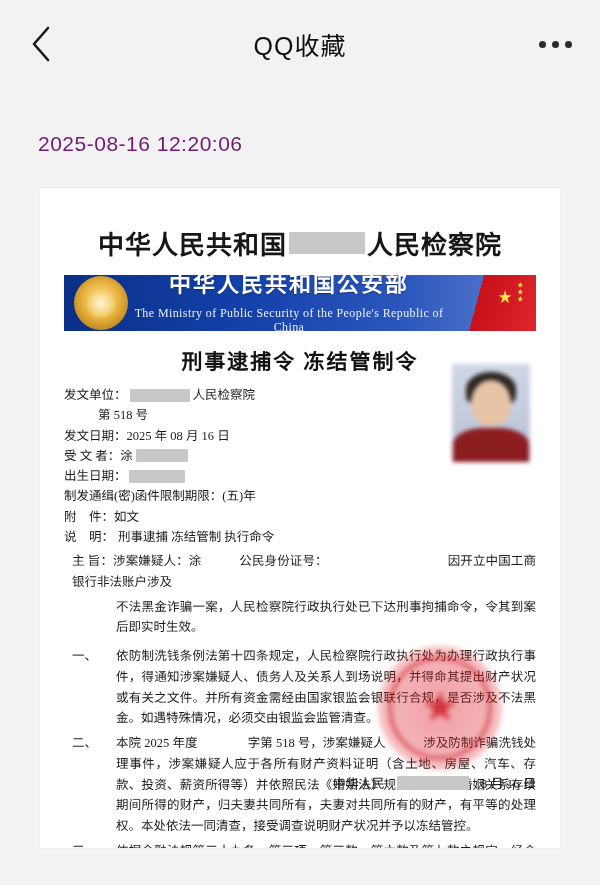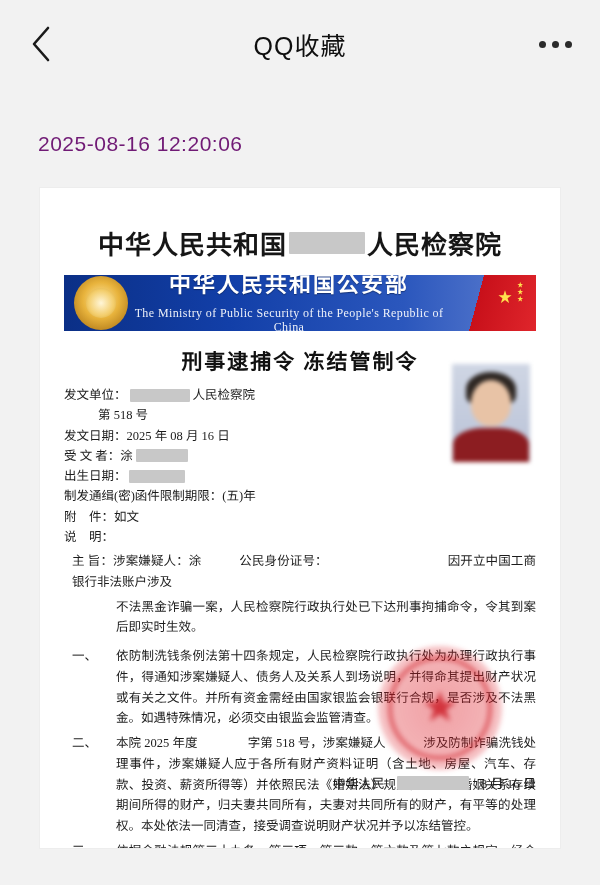--- a/index.html
+++ b/index.html
@@ -375,20 +375,21 @@
         <span class="redact s" style="width:56px;margin-left:2px;"></span>
       </div>
       <div class="meta-row">
         <span class="meta-label">制发通缉(密)函件限制期限：(五)年</span>
       </div>
       <div class="meta-row">
         <span class="meta-label">附　件：如文</span>
       </div>
       <div class="meta-row">
         <span class="meta-label">说　明：</span>
+        <span style="margin-left:4px;">刑事逮捕  冻结管制  执行命令</span>
       </div>
     </div>
 
     <div class="clauses" style="margin-top:4px;">
       <div class="clause">
         <div class="clause-body">主 旨：涉案嫌疑人：涂　　　公民身份证号：　　　　　　　　　　因开立中国工商银行非法账户涉及</div>
       </div>
       <div class="clause">
         <div class="clause-num"></div>
         <div class="clause-body">不法黑金诈骗一案，人民检察院行政执行处已下达刑事拘捕命令，令其到案后即实时生效。</div>

